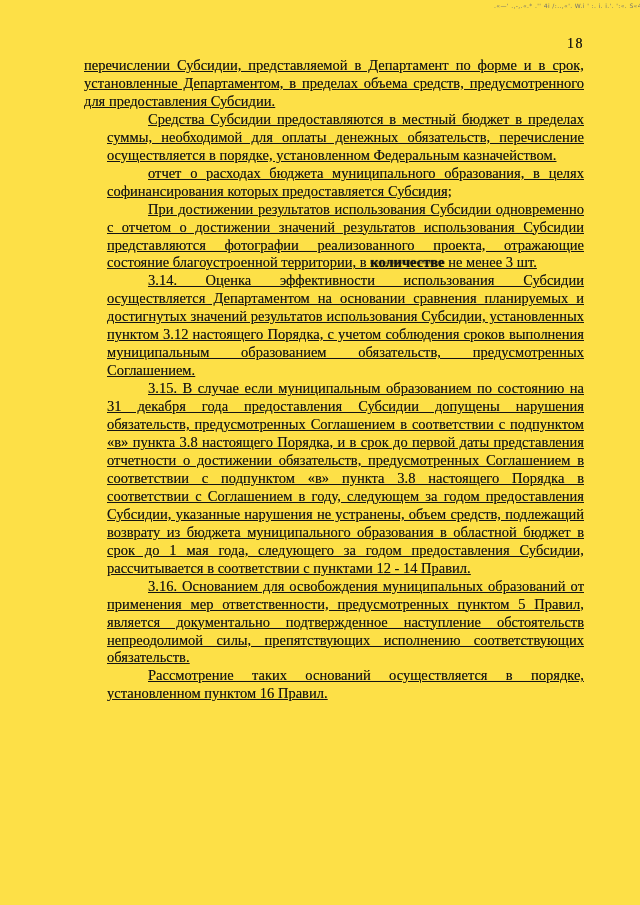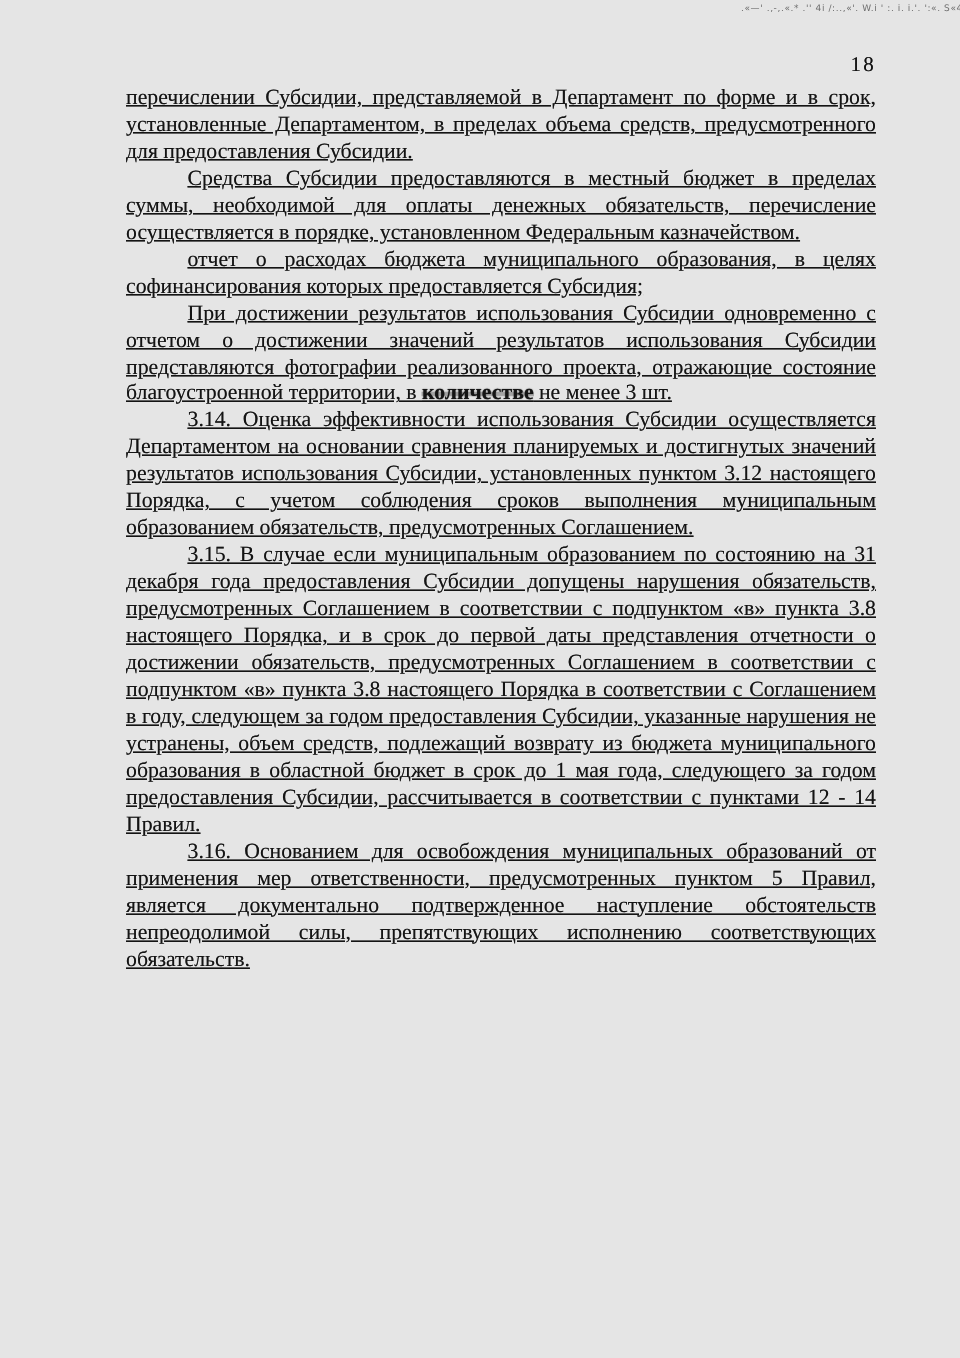--- a/index.html
+++ b/index.html
@@ -4,21 +4,21 @@
 <style>
   html, body {
     margin: 0;
     padding: 0;
     background: #ffffff;
   }
   .page {
     position: relative;
     width: 640px;
     height: 905px;
-    background: #e5e5e5;
+    background: #fde047;
     font-family: "Liberation Serif", serif;
     color: #161616;
     overflow: hidden;
   }
   .scan-artifact {
     position: absolute;
     top: 2px;
     left: 494px;
     width: 146px;
     font-size: 6px;
@@ -49,20 +49,21 @@
     color: #141414;
     text-shadow: 0 0 0.4px rgba(0,0,0,0.5);
     text-decoration: underline;
   }
   .body-text p {
     margin: 0;
     padding: 0;
   }
   .body-text p.indent {
     text-indent: 41px;
+    margin-left: 23px;
   }
   .run-bold {
     font-weight: bold;
     background: linear-gradient(
       to bottom,
       rgba(0,0,0,0) 42%,
       rgba(0,0,0,0.28) 48%,
       rgba(0,0,0,0.28) 60%,
       rgba(0,0,0,0) 66%
     );
@@ -76,14 +77,15 @@
   <div class="scan-artifact">.«—' .,-,.«.* .'' 4i /:..,«'. W.i ' :. i. i.'. ':«. S«4</div>
   <div class="page-number">18</div>
   <div class="body-text">
       <p><span>перечислении Субсидии, представляемой в Департамент по форме и в срок, установленные Департаментом, в пределах объема средств, предусмотренного для предоставления Субсидии.</span></p>
       <p class="indent"><span>Средства Субсидии предоставляются в местный бюджет в пределах суммы, необходимой для оплаты денежных обязательств, перечисление осуществляется в порядке, установленном Федеральным казначейством.</span></p>
       <p class="indent"><span>отчет о расходах бюджета муниципального образования, в целях софинансирования которых предоставляется Субсидия;</span></p>
       <p class="indent"><span>При достижении результатов использования Субсидии одновременно с отчетом о достижении значений результатов использования Субсидии представляются фотографии реализованного проекта, отражающие состояние благоустроенной территории, в </span><span class="run-bold">количестве</span><span> не менее 3 шт.</span></p>
       <p class="indent"><span>3.14. Оценка эффективности использования Субсидии осуществляется Департаментом на основании сравнения планируемых и достигнутых значений результатов использования Субсидии, установленных пунктом 3.12 настоящего Порядка, с учетом соблюдения сроков выполнения муниципальным образованием обязательств, предусмотренных Соглашением.</span></p>
       <p class="indent"><span>3.15. В случае если муниципальным образованием по состоянию на 31 декабря года предоставления Субсидии допущены нарушения обязательств, предусмотренных Соглашением в соответствии с подпунктом «в» пункта 3.8 настоящего Порядка, и в срок до первой даты представления отчетности о достижении обязательств, предусмотренных Соглашением в соответствии с подпунктом «в» пункта 3.8 настоящего Порядка в соответствии с Соглашением в году, следующем за годом предоставления Субсидии, указанные нарушения не устранены, объем средств, подлежащий возврату из бюджета муниципального образования в областной бюджет в срок до 1 мая года, следующего за годом предоставления Субсидии, рассчитывается в соответствии с пунктами 12 - 14 Правил.</span></p>
       <p class="indent"><span>3.16. Основанием для освобождения муниципальных образований от применения мер ответственности, предусмотренных пунктом 5 Правил, является документально подтвержденное наступление обстоятельств непреодолимой силы, препятствующих исполнению соответствующих обязательств.</span></p>
+      <p class="indent"><span>Рассмотрение таких оснований осуществляется в порядке, установленном пунктом 16 Правил.</span></p>
     </div>
 </div>
 
 </body></html>

